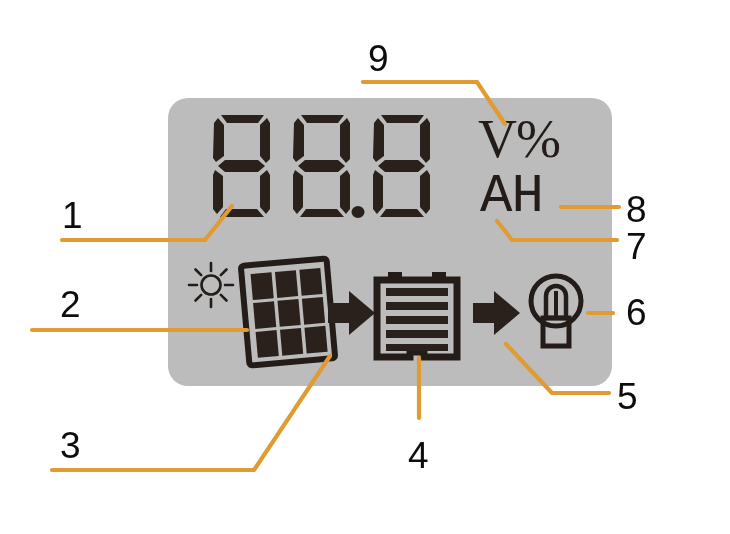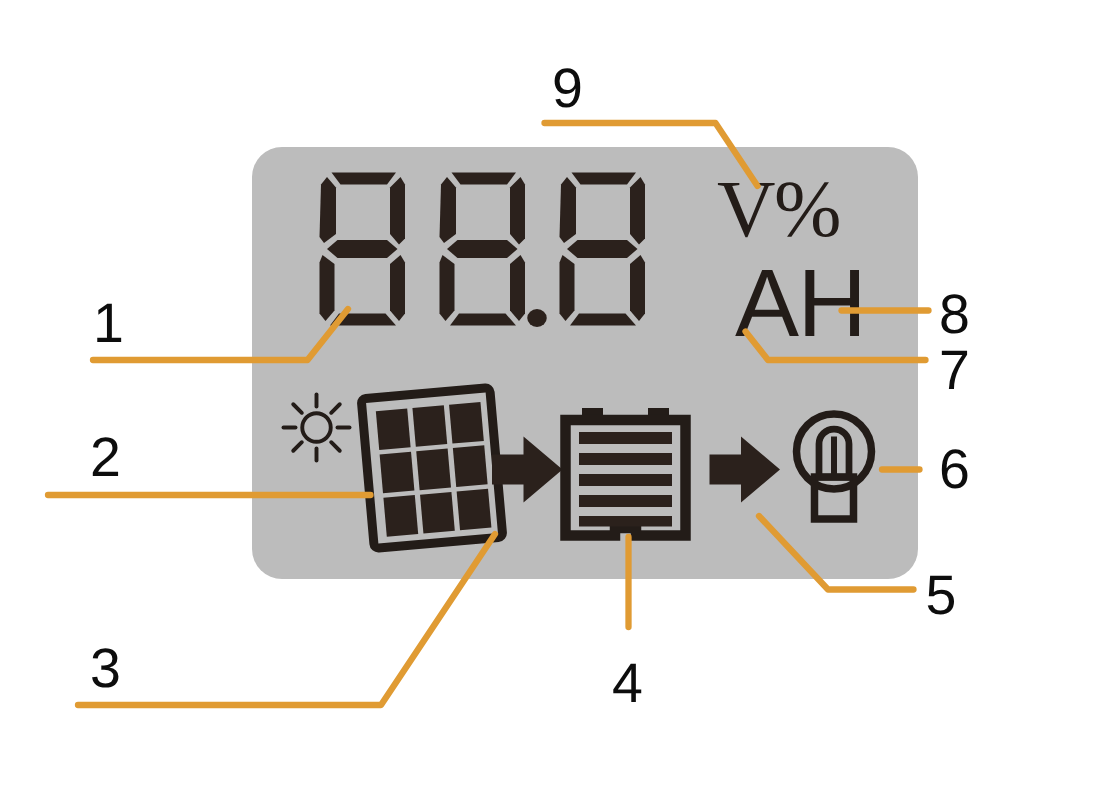--- a/index.html
+++ b/index.html
@@ -83,26 +83,26 @@
     left: 0;
     top: 0;
     font-size: 54px;
     letter-spacing: -1px;
     white-space: nowrap;
     font-family: "Liberation Serif", serif;
     font-weight: 400;
   }
   #unit-row-bottom {
     position: absolute;
-    left: 12px;
+    left: 2px;
     top: 58px;
-    font-size: 64px;
+    font-size: 54px;
     letter-spacing: -1px;
     white-space: nowrap;
-    font-family: Liberation Sans, sans-serif;
+    font-family: Liberation Mono, monospace;
     font-weight: 400;
   }
 </style>
 </head>
 <body>
 
 <div id="stage">
 
   <div id="lcd-panel"></div>
 

